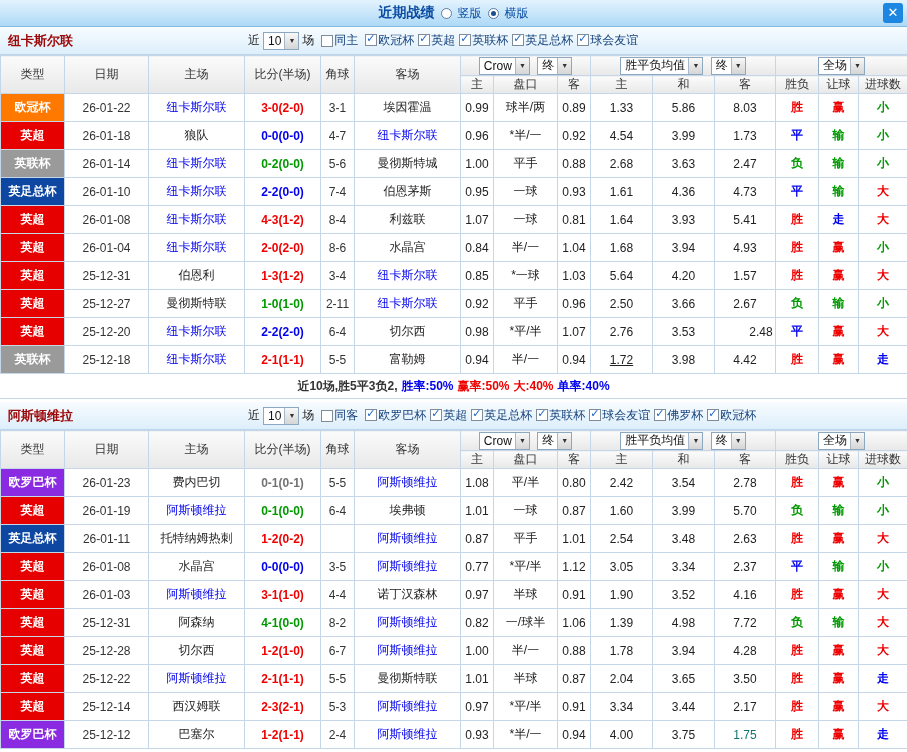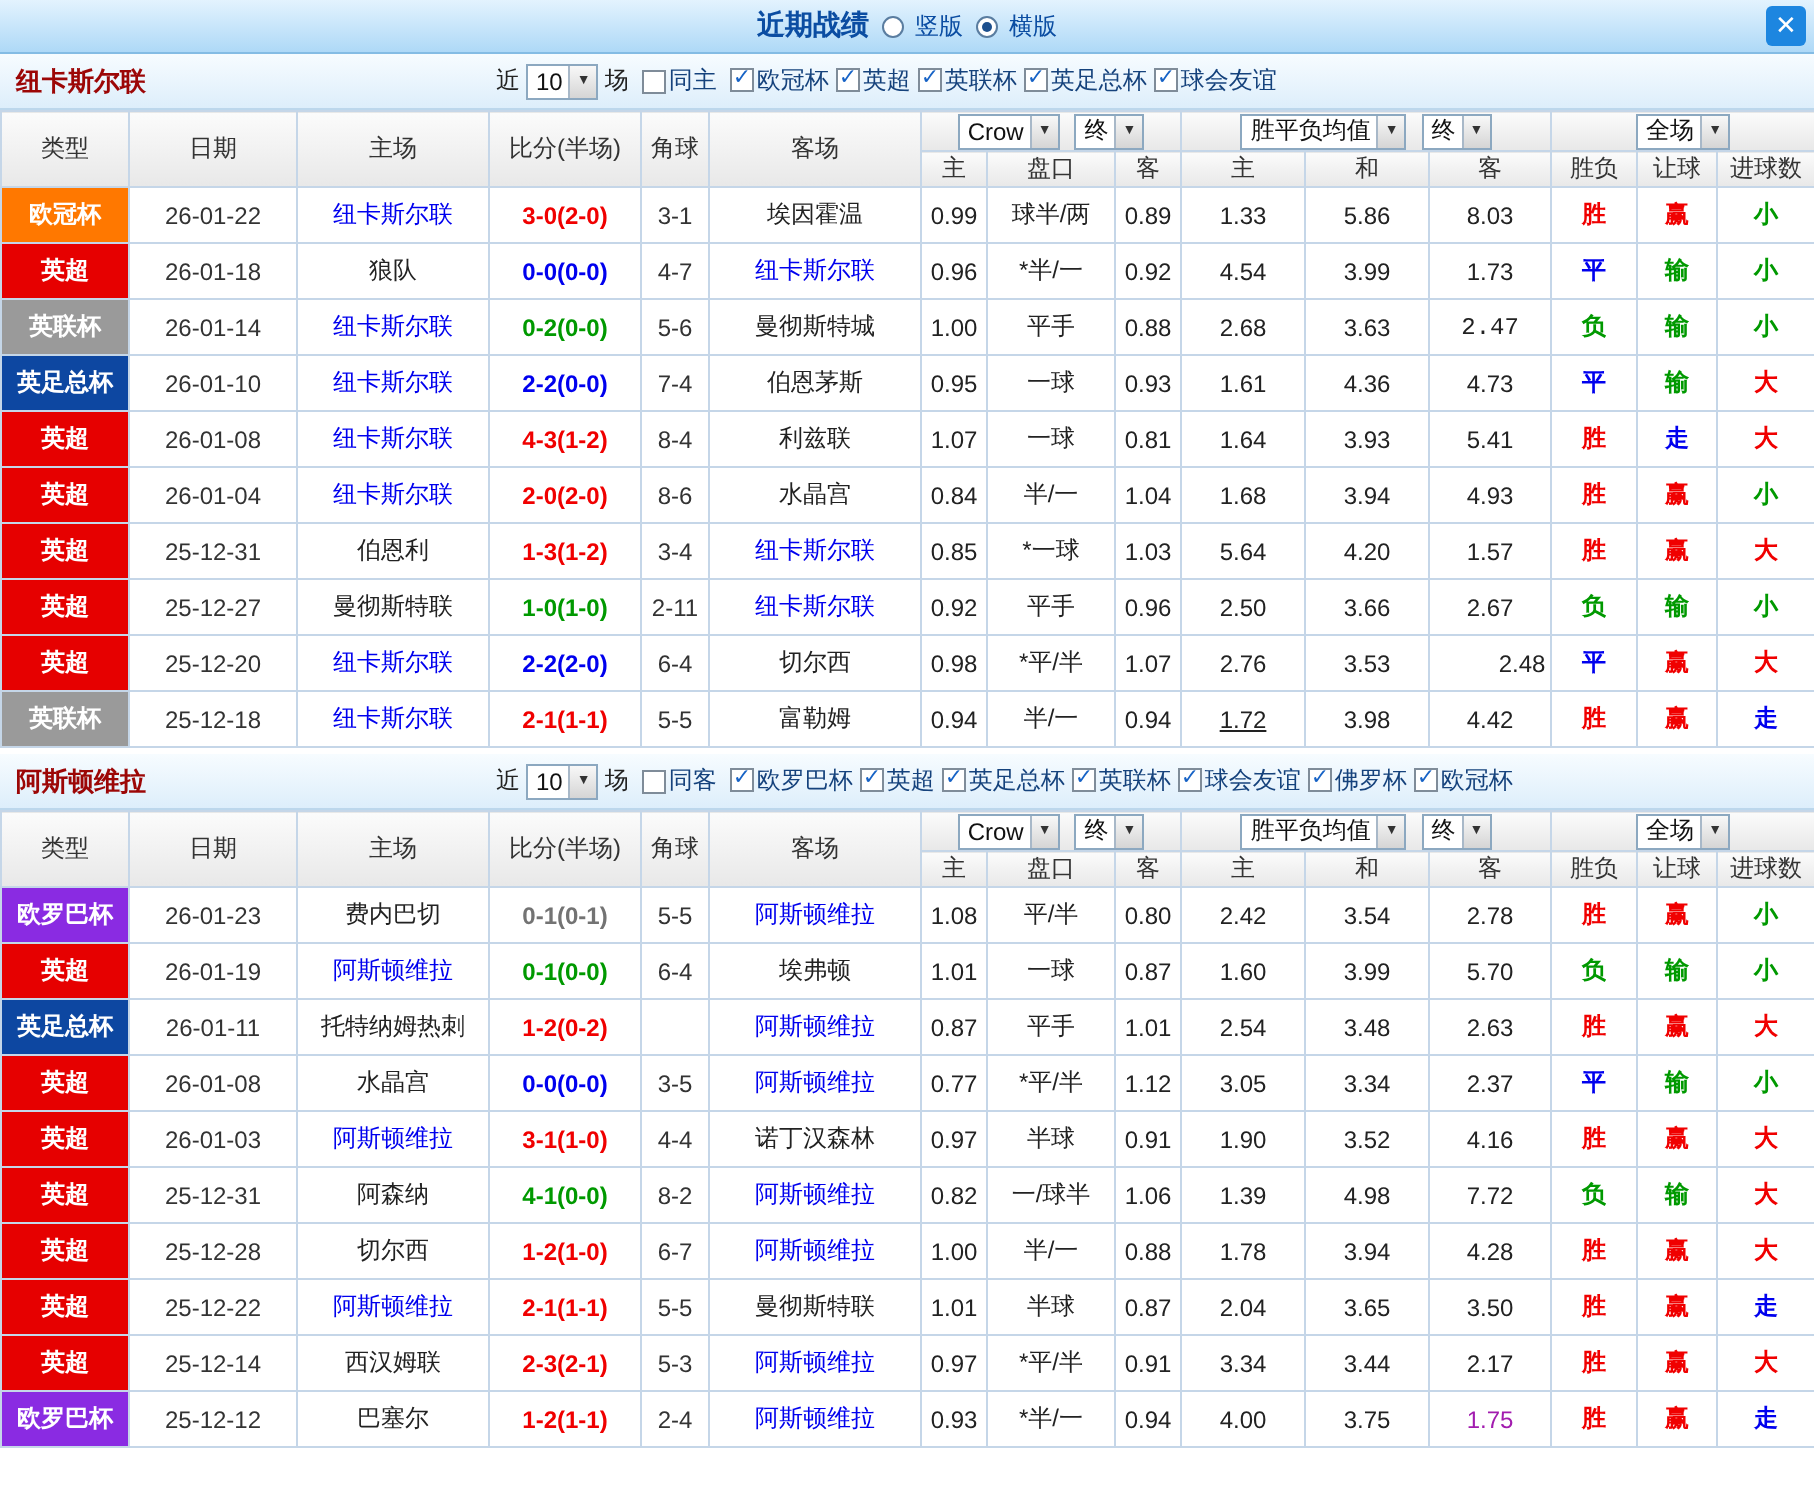--- a/index.html
+++ b/index.html
@@ -211,21 +211,21 @@
           <td style="color: rgb(51, 51, 51);">26-01-14</td>
           <td style="color: rgb(0, 0, 238);">纽卡斯尔联</td>
           <td style="color: rgb(0, 153, 0); font-weight: bold;">0-2(0-0)</td>
           <td style="color: rgb(51, 51, 51);">5-6</td>
           <td style="color: rgb(34, 34, 34);">曼彻斯特城</td>
           <td style="color: rgb(34, 34, 34);">1.00</td>
           <td style="color: rgb(34, 34, 34);">平手</td>
           <td style="color: rgb(34, 34, 34);">0.88</td>
           <td style="color: rgb(34, 34, 34);">2.68</td>
           <td style="color: rgb(34, 34, 34);">3.63</td>
-          <td style="color: rgb(34, 34, 34); font-family: Liberation Mono, monospace;">2.47</td>
+          <td style="color: rgb(34, 34, 34);">2.47</td>
           <td style="color: rgb(0, 153, 0); font-weight: bold;">负</td>
           <td style="color: rgb(0, 153, 0); font-weight: bold;">输</td>
           <td style="color: rgb(0, 153, 0); font-weight: bold;">小</td>
         </tr>
         <tr>
           <td class="badge" style="color: rgb(255, 255, 255); background: rgb(13, 71, 161); font-weight: bold;">英足总杯</td>
           <td style="color: rgb(51, 51, 51);">26-01-10</td>
           <td style="color: rgb(0, 0, 238);">纽卡斯尔联</td>
           <td style="color: rgb(0, 0, 238); font-weight: bold;">2-2(0-0)</td>
           <td style="color: rgb(51, 51, 51);">7-4</td>
@@ -338,20 +338,21 @@
           <td style="color: rgb(34, 34, 34); text-decoration: underline;">1.72</td>
           <td style="color: rgb(34, 34, 34);">3.98</td>
           <td style="color: rgb(34, 34, 34);">4.42</td>
           <td style="color: rgb(240, 0, 0); font-weight: bold;">胜</td>
           <td style="color: rgb(240, 0, 0); font-weight: bold;">赢</td>
           <td style="color: rgb(0, 0, 238); font-weight: bold;">走</td>
         </tr>
       </tbody>
   </table>
 
+  <div class="summary"><span style="color: rgb(51, 51, 51);">近10场,胜5平3负2,</span><span style="color: rgb(0, 0, 238);">胜率:50%</span><span style="color: rgb(240, 0, 0);">赢率:50%</span><span style="color: rgb(240, 0, 0);">大:40%</span><span style="color: rgb(0, 0, 238);">单率:40%</span></div>
 </div>
 
 <div class="section-gap"></div>
 
 <div class="section">
   <div class="filter-row">
     <span class="team-name">阿斯顿维拉</span>
     <span class="filter-controls">
       <span>近</span>
       <span class="select">
@@ -612,20 +613,20 @@
           <td style="color: rgb(51, 51, 51);">25-12-12</td>
           <td style="color: rgb(34, 34, 34);">巴塞尔</td>
           <td style="color: rgb(240, 0, 0); font-weight: bold;">1-2(1-1)</td>
           <td style="color: rgb(51, 51, 51);">2-4</td>
           <td style="color: rgb(0, 0, 238);">阿斯顿维拉</td>
           <td style="color: rgb(34, 34, 34);">0.93</td>
           <td style="color: rgb(34, 34, 34);">*半/一</td>
           <td style="color: rgb(34, 34, 34);">0.94</td>
           <td style="color: rgb(34, 34, 34);">4.00</td>
           <td style="color: rgb(34, 34, 34);">3.75</td>
-          <td style="color: #a21caf;">1.75</td>
+          <td style="color: #0f766e;">1.75</td>
           <td style="color: rgb(240, 0, 0); font-weight: bold;">胜</td>
           <td style="color: rgb(240, 0, 0); font-weight: bold;">赢</td>
           <td style="color: rgb(0, 0, 238); font-weight: bold;">走</td>
         </tr>
       </tbody>
   </table>
 </div>
 
 </body></html>

